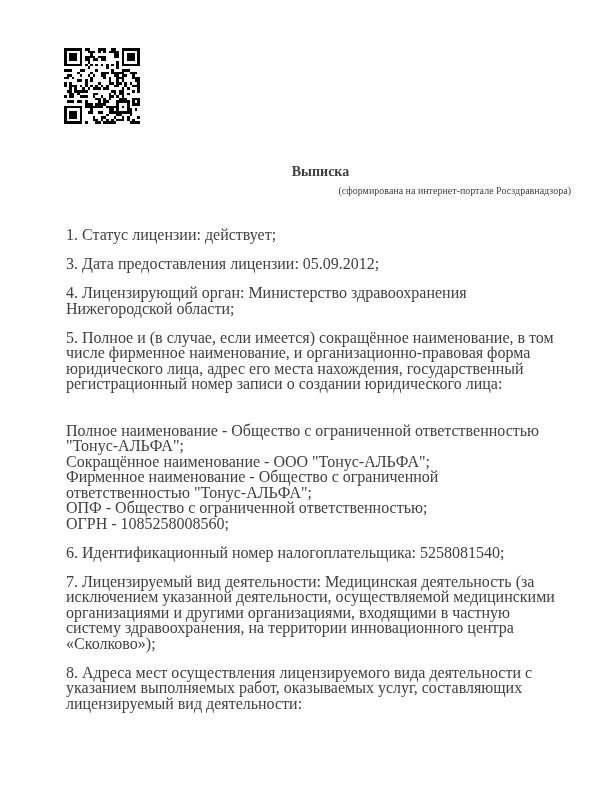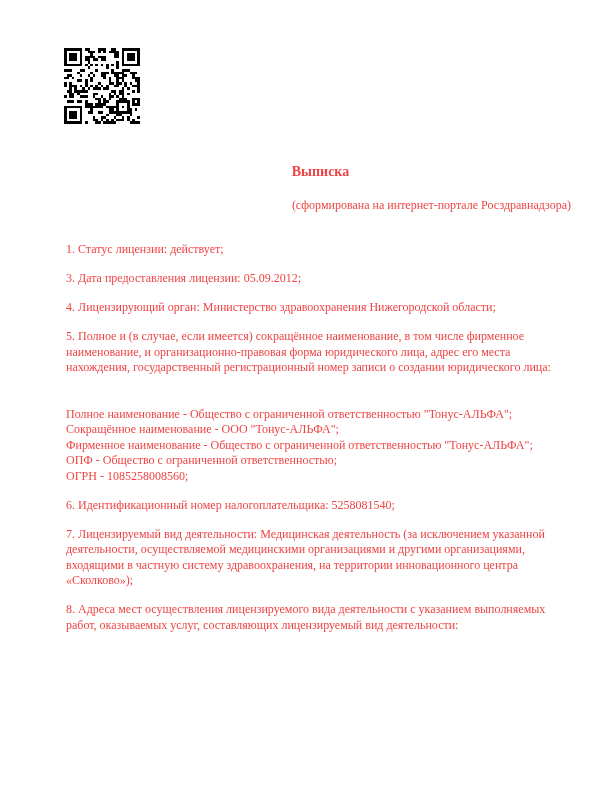--- a/index.html
+++ b/index.html
@@ -1,21 +1,21 @@
 <!DOCTYPE html>
 <html lang="ru"><head>
 <meta charset="utf-8">
 <style>
   html,body{margin:0;padding:0;background:#ffffff;}
   .page{
     position:relative;
     width:600px;
     height:801px;
     background:#ffffff;
-    color:#ef4444;
+    color:#404040;
     font-family:"Liberation Serif", serif;
     overflow:hidden;
   }
   .qr{
     position:absolute;
     left:64px;
     top:48px;
     width:76px;
     height:76px;
   }
@@ -26,30 +26,30 @@
     width:509px;
   }
   .doc-title{
     margin-top:163px;
     text-align:center;
     font-size:14px;
     font-weight:bold;
     line-height:18px;
   }
   .doc-subtitle{
-    margin-top:18px;
+    margin-top:3px;
     text-align:right;
-    font-size:12px;
+    font-size:10px;
     line-height:13px;
     padding-right:4px;
   }
   .doc-body{
     margin-top:30px;
     width:489px;
-    font-size:12px;
+    font-size:16px;
     line-height:15.5px;
   }
   .doc-body p{
     margin:13.5px 0 0 0;
   }
   .doc-body p:first-child{
     margin-top:0;
   }
   .org-details{
     margin-top:31px;

